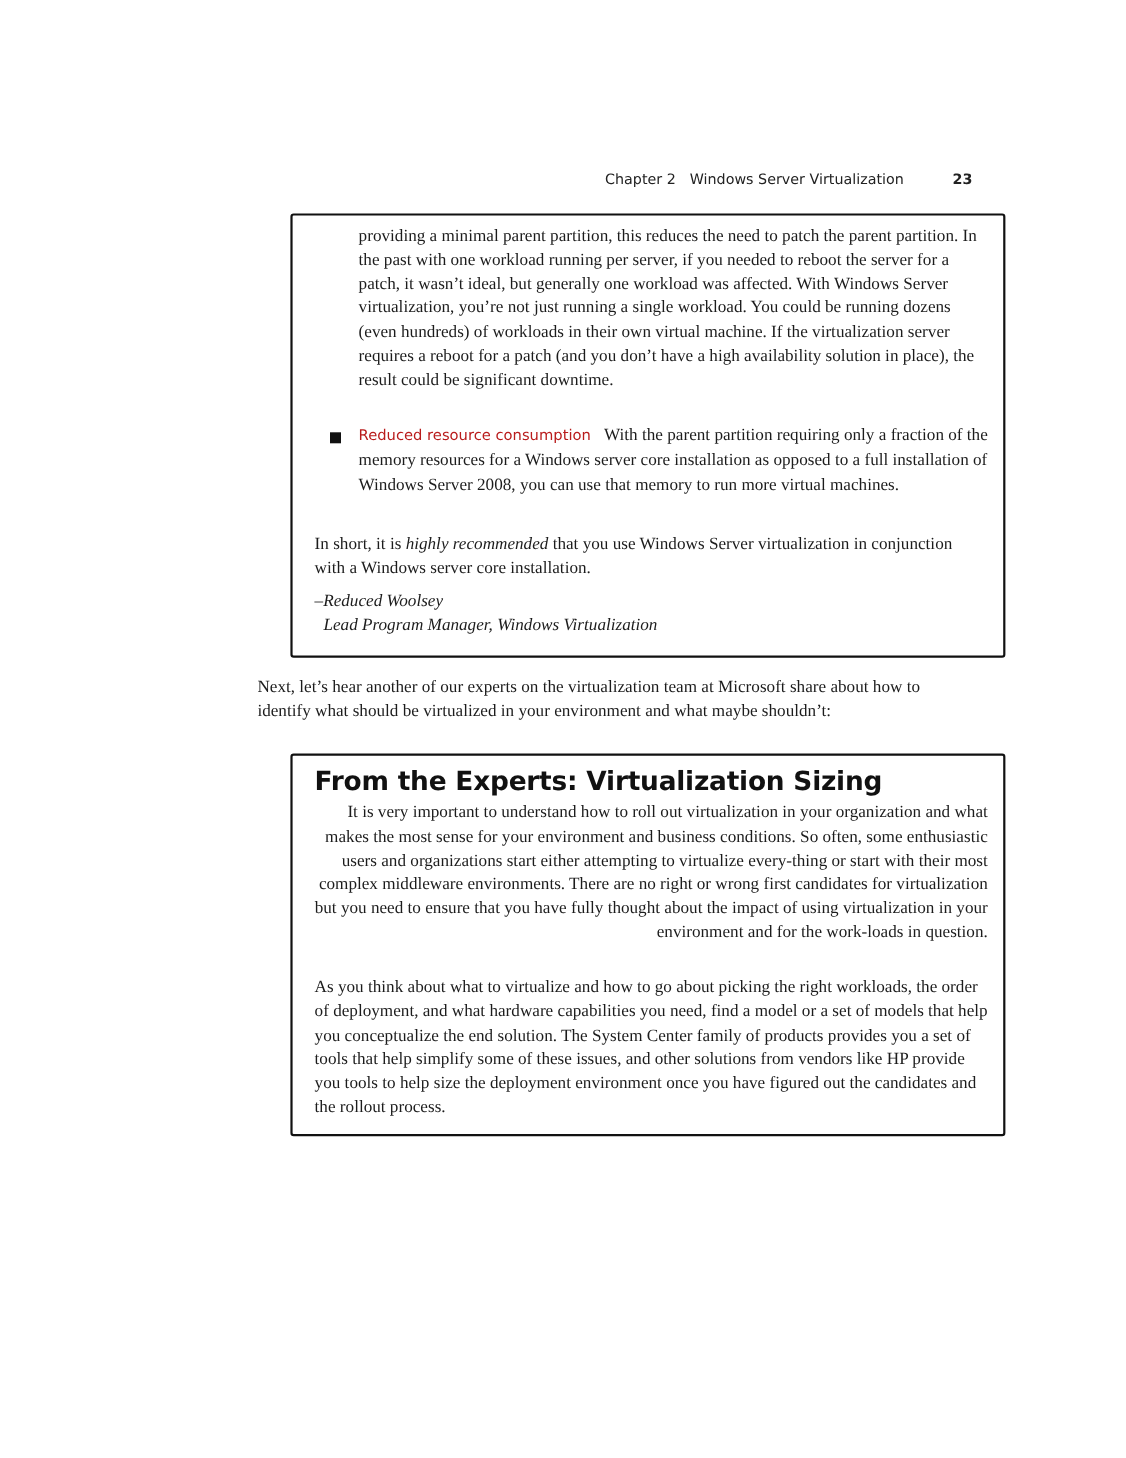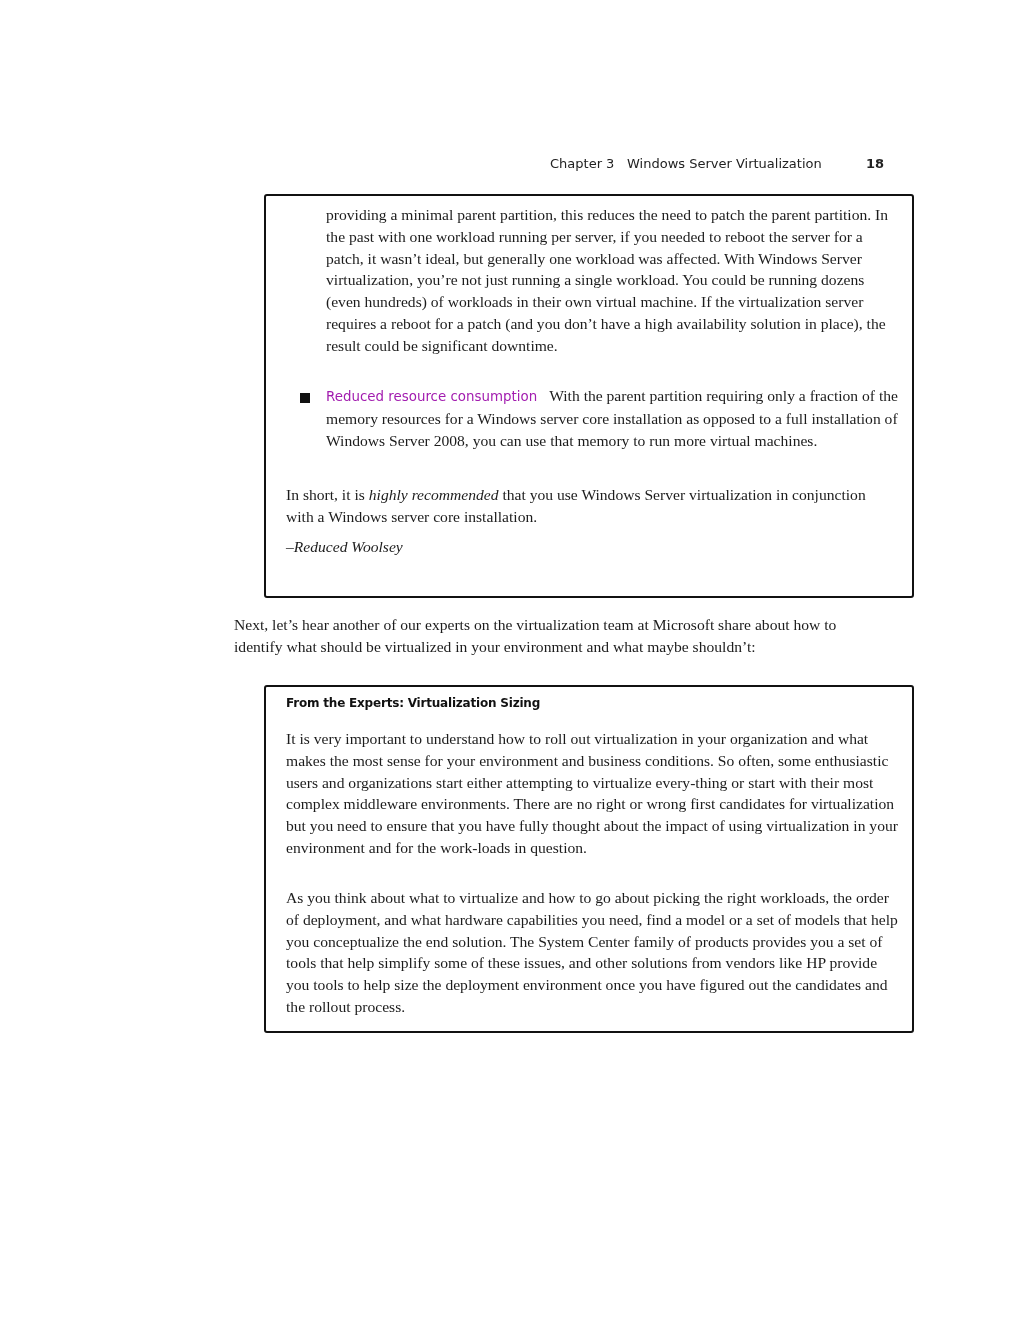--- a/index.html
+++ b/index.html
@@ -23,57 +23,58 @@
 
   .p {
     font-family: "Liberation Serif", "DejaVu Serif", serif;
     font-size: 15.6px; line-height: 21.8px; color: #1c1c1c;
     margin: 0;
   }
   .cont { position: absolute; left: 60px; top: 8px; width: 575px; }
   .bullet-row { position: absolute; left: 22px; top: 189px; width: 613px; }
   .bullet-mark { position: absolute; left: 12px; top: 8px; width: 10px; height: 10px; background: #111; }
   .bullet-text { margin-left: 38px; }
-  .bullet-term { font-family: "DejaVu Sans", "Liberation Sans", sans-serif; font-size: 13.4px; font-weight: normal; color: #a21caf; margin-right: 12px; }
+  .bullet-term { font-family: "DejaVu Sans", "Liberation Sans", sans-serif; font-size: 13.4px; font-weight: normal; color: #b91c1c; margin-right: 12px; }
   .summary { position: absolute; left: 20px; top: 288px; width: 610px; }
   .sig { position: absolute; left: 20px; top: 340px; width: 610px; font-style: italic; }
   .sig .role { padding-left: 8px; display: block; }
 
   .body-para { position: absolute; left: 234px; top: 614px; width: 652px; }
 
   .box-title {
     position: absolute; left: 20px; top: 9px;
-    font-family: "DejaVu Sans", "Liberation Sans", sans-serif; font-size: 12px; font-weight: bold; color: #111;
+    font-family: "DejaVu Sans", "Liberation Sans", sans-serif; font-size: 24px; font-weight: bold; color: #111;
     letter-spacing: -0.2px;
   }
-  .b2p1 { position: absolute; left: 20px; top: 41px; width: 612px; }
+  .b2p1 { position: absolute; left: 20px; top: 41px; width: 612px; text-align: right; }
   .b2p2 { position: absolute; left: 20px; top: 200px; width: 612px; }
   em { font-style: italic; }
 </style>
 </head>
 <body>
 
 <div class="running-head">
-  <span class="chapter">Chapter 3</span>
+  <span class="chapter">Chapter 2</span>
   <span class="chtitle">Windows Server Virtualization</span>
-  <span class="pageno">18</span>
+  <span class="pageno">23</span>
 </div>
 
 <div class="sidebar-box box1">
   <p class="p cont">providing a minimal parent partition, this reduces the need to patch the parent partition. In the past with one workload running per server, if you needed to reboot the server for a patch, it wasn’t ideal, but generally one workload was affected. With Windows Server virtualization, you’re not just running a single workload. You could be running dozens (even hundreds) of workloads in their own virtual machine. If the virtualization server requires a reboot for a patch (and you don’t have a high availability solution in place), the result could be significant downtime.</p>
 
   <div class="bullet-row">
     <span class="bullet-mark"></span>
     <p class="p bullet-text"><span class="bullet-term">Reduced resource consumption</span><span>With the parent partition requiring only a fraction of the memory resources for a Windows server core installation as opposed to a full installation of Windows Server 2008, you can use that memory to run more virtual machines.</span></p>
   </div>
 
   <p class="p summary"><span>In short, it is </span><em>highly recommended</em><span> that you use Windows Server virtualization in conjunction with a Windows server core installation.</span></p>
 
   <p class="p sig">
     <span>–Reduced Woolsey</span>
+    <span class="role">Lead Program Manager, Windows Virtualization</span>
   </p>
 </div>
 
 <p class="p body-para">Next, let’s hear another of our experts on the virtualization team at Microsoft share about how to identify what should be virtualized in your environment and what maybe shouldn’t:</p>
 
 <div class="sidebar-box box2">
   <div class="box-title">From the Experts: Virtualization Sizing</div>
   <p class="p b2p1">It is very important to understand how to roll out virtualization in your organization and what makes the most sense for your environment and business conditions. So often, some enthusiastic users and organizations start either attempting to virtualize every-thing or start with their most complex middleware environments. There are no right or wrong first candidates for virtualization but you need to ensure that you have fully thought about the impact of using virtualization in your environment and for the work-loads in question.</p>
   <p class="p b2p2">As you think about what to virtualize and how to go about picking the right workloads, the order of deployment, and what hardware capabilities you need, find a model or a set of models that help you conceptualize the end solution. The System Center family of products provides you a set of tools that help simplify some of these issues, and other solutions from vendors like HP provide you tools to help size the deployment environment once you have figured out the candidates and the rollout process.</p>
 </div>

